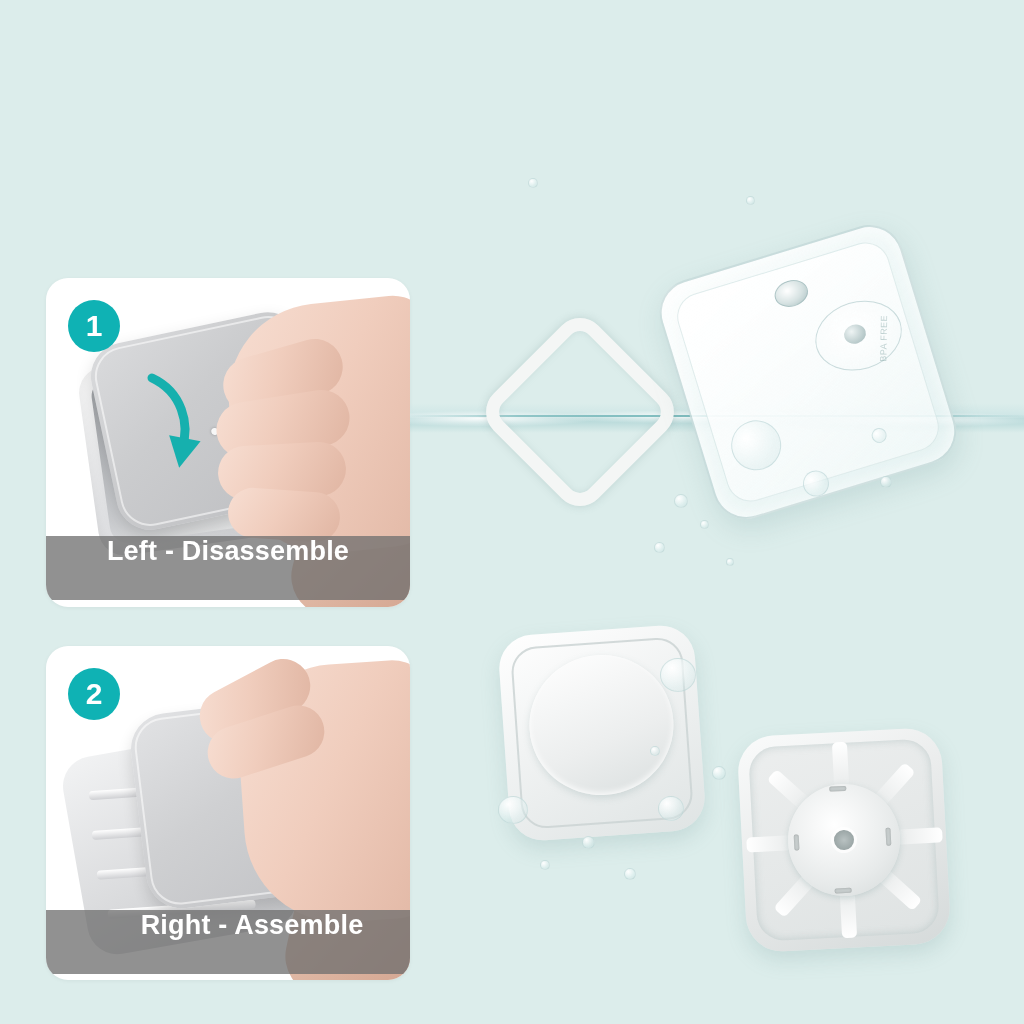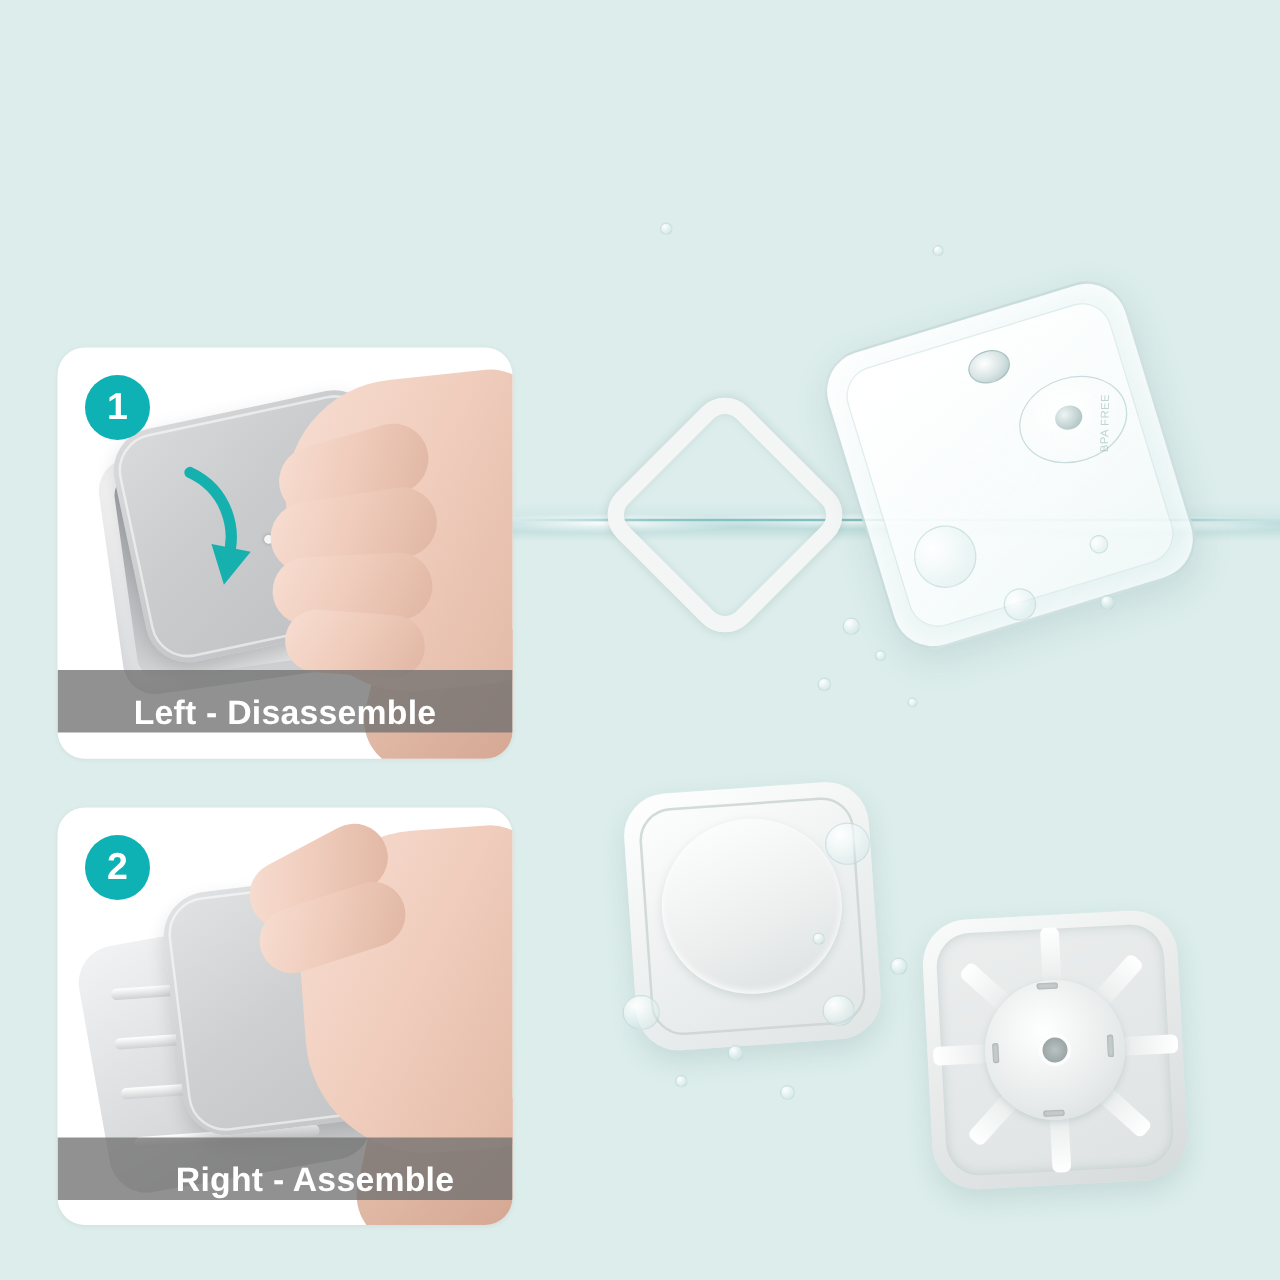--- a/index.html
+++ b/index.html
@@ -48,23 +48,23 @@
     position:absolute; left:22px; top:22px;
     width:52px; height:52px; border-radius:50%;
     background:#0fb2b4;
     color:#ffffff;
     display:flex; align-items:center; justify-content:center;
     font-size:30px; font-weight:bold; line-height:1;
     z-index:9;
   }
   .caption {
     position:absolute; left:0; width:100%;
-    height:50px;
+    height:64px;
     background:rgba(110,110,110,0.76);
-    display:flex; align-items:flex-end; justify-content:center;
+    display:flex; align-items:flex-start; justify-content:center;
     z-index:8;
   }
   #card1 .caption { top:258px; }
   #card2 .caption { top:264px;padding-left:48px; }
   .caption-text {
     color:#ffffff; font-size:27px; font-weight:bold;
     letter-spacing:0.2px; white-space:nowrap;
   }
 
   

